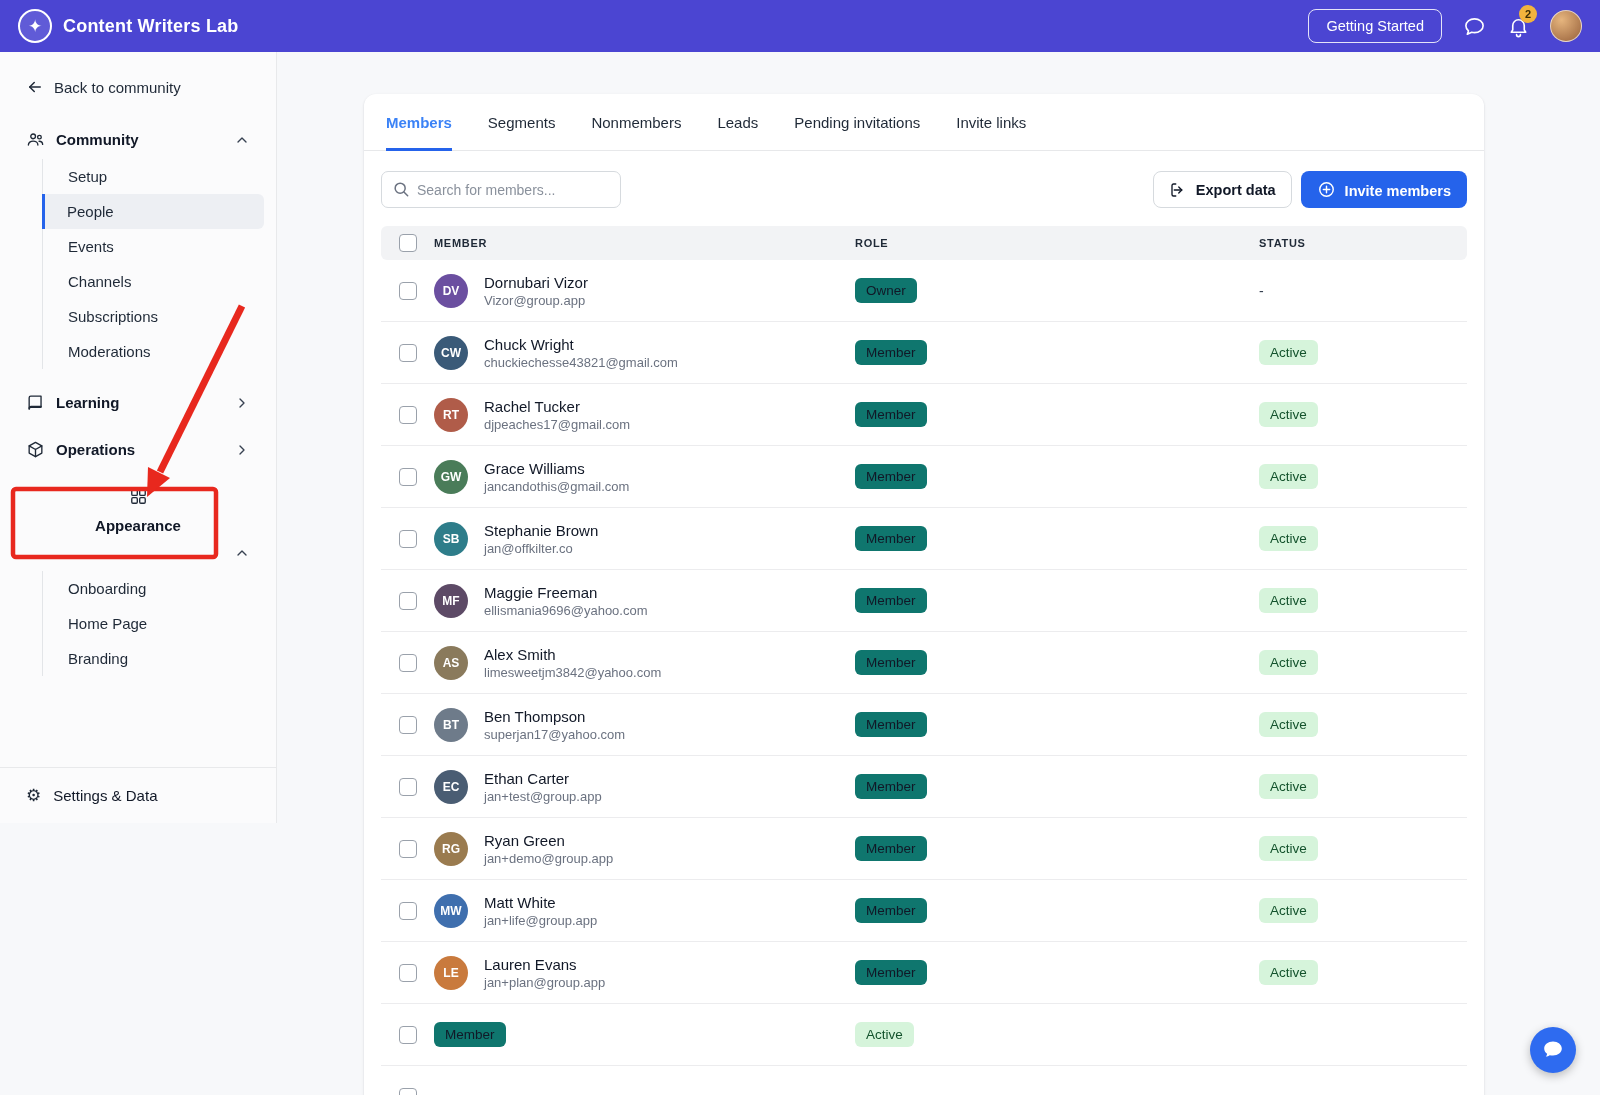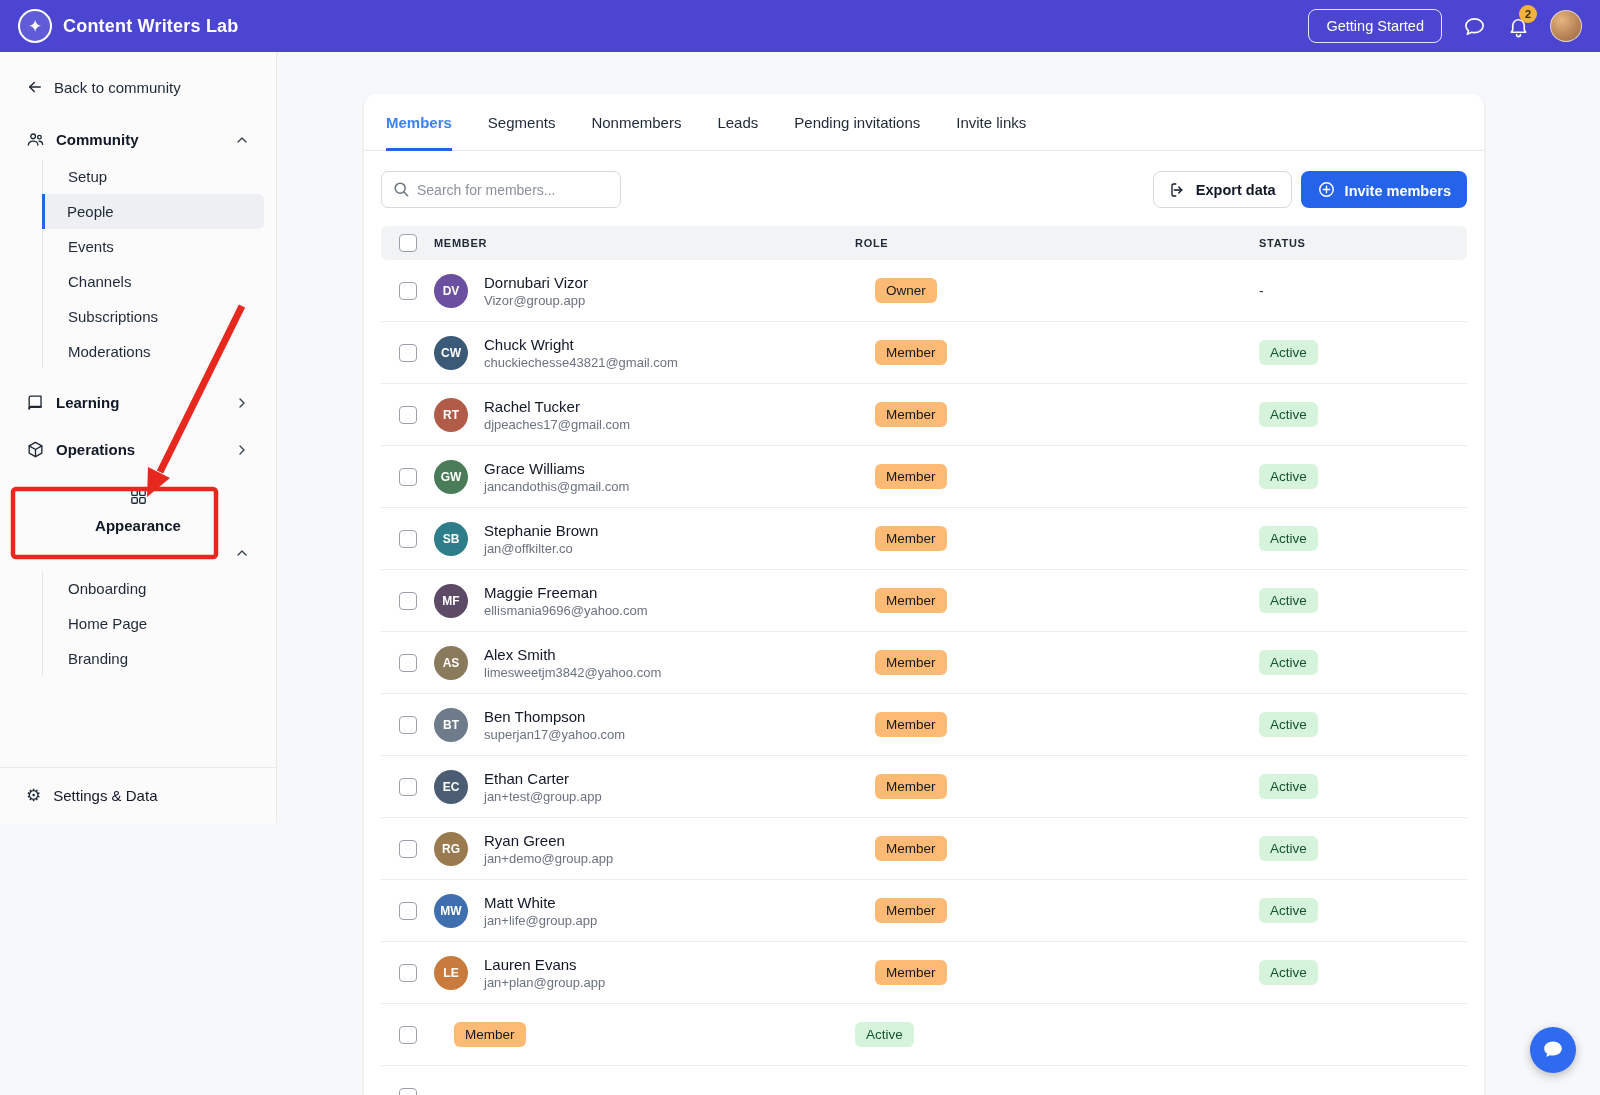--- a/index.html
+++ b/index.html
@@ -52,21 +52,21 @@
   .thead { display:grid; grid-template-columns:53px 421px 404px 1fr; align-items:center; background:#f2f3f5; border-radius:6px; height:34px; font-size:11px; font-weight:700; letter-spacing:.7px; color:#1f2937; }
   .trow { display:grid; grid-template-columns:53px 421px 404px 1fr; align-items:center; height:62px; border-bottom:1px solid #ececee; }
   .cell-check { padding-left:18px; display:flex; align-items:center; }
   .checkbox { width:18px; height:18px; border:1.6px solid #9aa1ab; border-radius:4px; background:#fff; display:inline-block; cursor:pointer; }
   .cell-member { display:flex; align-items:center; gap:16px; }
   .avatar { width:34px; height:34px; border-radius:50%; display:flex; align-items:center; justify-content:center; color:#fff; font-size:12px; font-weight:700; flex:0 0 auto; background:#64748b; }
   .member-meta { display:flex; flex-direction:column; }
   .member-name { font-size:15px; color:#111827; font-weight:500; }
   .member-email { font-size:13px; color:#6b7280; margin-top:2px; }
   .pill { display:inline-block; border-radius:6px; padding:5px 11px; font-size:13.5px; color:#111827; }
-  .role-pill { background:#fdba74;margin-left:20px; }
+  .role-pill { background:#0f766e; }
   .status-pill { background:#d6f4db; color:#14532d; }
   .status-dash { font-size:14px; color:#374151; }
 
   
   .annotation { position:absolute; inset:0; width:1600px; height:1095px; pointer-events:none; z-index:40; }
 
   
   .chat-launcher { position:absolute; right:24px; bottom:22px; width:46px; height:46px; border-radius:50%; background:#2e6bf0; box-shadow:0 3px 10px rgba(0,0,0,.25); display:flex; align-items:center; justify-content:center; cursor:pointer; z-index:45; }
 </style>
 </head>

